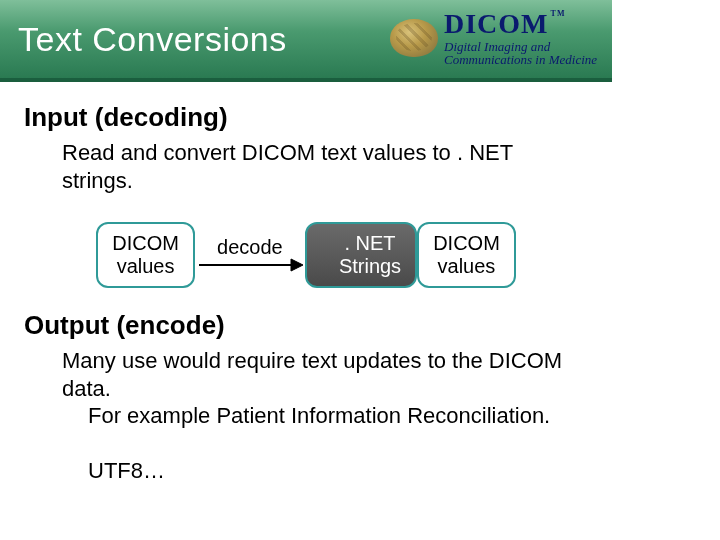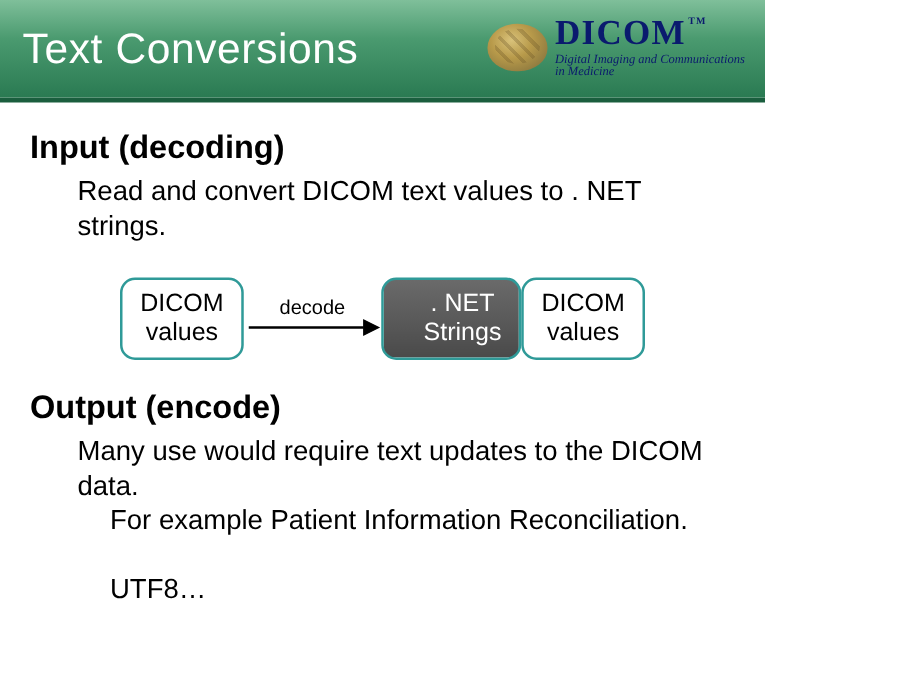--- a/index.html
+++ b/index.html
@@ -68,21 +68,21 @@
     font-weight: 700;
     color: #0a1a6e;
     letter-spacing: 1px;
     display: flex;
     align-items: flex-start;
   }
   .logo .brand .tm { font-size: 8px; vertical-align: super; margin-left: 2px; }
   .logo .tagline {
     font-family: Georgia, serif;
     font-style: italic;
-    font-size: 10px;
+    font-size: 13px;
     color: #0a1a6e;
     margin-top: 2px;
   }
 
   .body {
     padding: 18px 24px 0 24px;
     box-sizing: border-box;
   }
   .h2 {
     font-size: 26px;
@@ -120,21 +120,21 @@
     background: linear-gradient(to bottom, #6a6a6a 0%, #4a4a4a 100%);
     color: #ffffff;
     padding-left: 32px;
   }
   .edge {
     display: flex;
     flex-direction: column;
     align-items: center;
     width: 110px;
   }
-  .edge .lbl { font-size: 16px; margin-bottom: -4px; }
+  .edge .lbl { font-size: 20px; margin-bottom: -4px; }
   .edge svg { display: block; }
   .arrow-black line, .arrow-black polygon { stroke: #000; fill: #000; }
   .arrow-red line { stroke: #d02020; }
   .arrow-red polygon { fill: #d02020; stroke: #d02020; }
 </style>
 </head>
 <body>
 
 <div class="slide">
 

